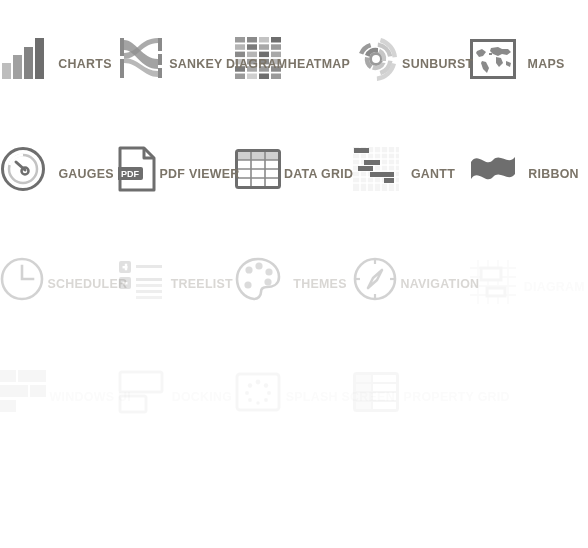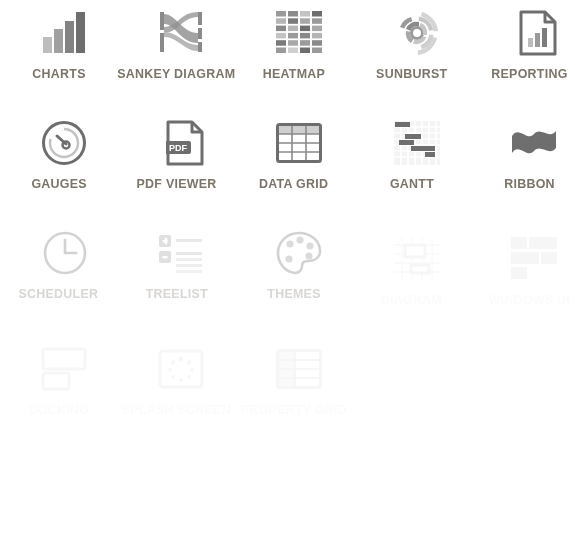--- a/index.html
+++ b/index.html
@@ -14,33 +14,32 @@
     font-family: "Liberation Sans", "DejaVu Sans", sans-serif;
   }
   .grid {
     width: 588px;
     display: grid;
     grid-template-columns: repeat(5, 117.6px);
     grid-auto-rows: 110px;
   }
   .cell {
     display: flex;
-    flex-direction: column;
     align-items: center;
     justify-content: flex-start;
     padding-top: 8px;
     box-sizing: border-box;
     cursor: pointer;
   }
   .icon-wrap {
     width: 56px;
     height: 50px;
     display: flex;
     align-items: center;
-    justify-content: flex-end;
+    justify-content: flex-start;
   }
   .label {
     margin-top: 8px;
     font-size: 13.5px;
     font-weight: bold;
     letter-spacing: 0.3px;
     color: #7b7468;
     text-transform: uppercase;
     white-space: nowrap;
     transform: scaleX(0.92);
@@ -139,33 +138,37 @@
           <path d="M 2,-16.5 A 17,17 0 0 1 16.4,-3 L 12,-2.2 A 12.6,12.6 0 0 0 1.6,-12.2 Z" fill="#c6c6c6"></path>
           <path d="M 16.5,2 A 17,17 0 0 1 5,16.2 L 3.6,11.9 A 12.6,12.6 0 0 0 12.2,1.6 Z" fill="#cfcfcf"></path>
           <path d="M 1,22 A 22,22 0 0 0 20,5 L 15.6,4 A 17.5,17.5 0 0 1 0.8,17.6 Z" fill="#d4d4d4"></path>
           <path d="M 21,-2 A 22,22 0 0 0 5,-21 L 3.8,-16.7 A 17.5,17.5 0 0 1 16.6,-1.6 Z" fill="#d4d4d4"></path>
         </g>
       </svg>
     </div>
     <div class="label">SUNBURST</div>
   </div>
 
-
-  <div class="cell">
-    <div class="icon-wrap">
-      <svg width="38" height="46" viewBox="0 0 38 46">
-        <path d="M2,2 L26,2 L36,12 L36,44 L2,44 Z" fill="#ffffff" stroke="#6e6e6e" stroke-width="3" stroke-linejoin="round"></path>
-        <path d="M26,2 L26,12 L36,12" fill="none" stroke="#6e6e6e" stroke-width="3" stroke-linejoin="round"></path>
-        <rect x="9" y="28" width="5" height="9" fill="#bdbdbd"></rect>
-        <rect x="16" y="23" width="5" height="14" fill="#9a9a9a"></rect>
-        <rect x="23" y="18" width="5" height="19" fill="#7c7c7c"></rect>
-      </svg>
-    </div>
-    <div class="label">REPORTING</div>
-  </div>
+  <div class="cell">
+    <div class="icon-wrap">
+      <svg width="46" height="40" viewBox="0 0 46 40">
+        <rect x="1.5" y="1.5" width="43" height="37" fill="#ffffff" stroke="#6e6e6e" stroke-width="3"></rect>
+        <g fill="#8a8a8a">
+          <path d="M7,12 l5,-2 l4,3 l-3,4 l-4,1 l-3,-4 Z"></path>
+          <path d="M12,22 l4,1 l3,6 l-2,5 l-4,-4 l-2,-6 Z"></path>
+          <path d="M21,9 l7,-1 l4,2 l6,0 l3,3 l-4,3 l-5,-1 l-4,2 l-5,-2 l-3,-3 Z"></path>
+          <path d="M26,18 l5,1 l2,5 l-4,4 l-3,-4 Z"></path>
+          <path d="M36,22 l5,2 l-1,4 l-4,-2 Z"></path>
+          <path d="M19,14 l3,0 l0,2 l-3,0 Z"></path>
+        </g>
+      </svg>
+    </div>
+    <div class="label">MAPS</div>
+  </div>
+
 
 
   <div class="cell">
     <div class="icon-wrap">
       <svg width="46" height="46" viewBox="0 0 46 46">
         <circle cx="23" cy="23" r="20.5" fill="#ffffff" stroke="#6e6e6e" stroke-width="3"></circle>
         <circle cx="23" cy="23" r="14" fill="none" stroke="#c3c3c3" stroke-width="2.5"></circle>
         <path d="M23,9 A14,14 0 0 0 9.5,19" fill="none" stroke="#ffffff" stroke-width="3"></path>
         <path d="M16,16 L25,24" stroke="#6e6e6e" stroke-width="3" stroke-linecap="round" fill="none"></path>
         <circle cx="25" cy="25" r="3.5" fill="none" stroke="#6e6e6e" stroke-width="2.5"></circle>
@@ -278,20 +281,33 @@
         <circle cx="14" cy="13" r="3.6" fill="#8a8a8a"></circle>
         <circle cx="24" cy="9" r="3.6" fill="#8a8a8a"></circle>
         <circle cx="34" cy="15" r="3.6" fill="#8a8a8a"></circle>
         <circle cx="33" cy="25" r="3.6" fill="#8a8a8a"></circle>
         <circle cx="13" cy="28" r="3.6" fill="#8a8a8a"></circle>
       </svg>
     </div>
     <div class="label">THEMES</div>
   </div>
 
+  <div class="cell row-fade-1">
+    <div class="icon-wrap">
+      <svg width="44" height="44" viewBox="0 0 44 44">
+        <circle cx="22" cy="22" r="20" fill="none" stroke="#6e6e6e" stroke-width="2.6"></circle>
+        <path d="M29,13 L24,23 L15,31 L20,21 Z" fill="none" stroke="#6e6e6e" stroke-width="2.6" stroke-linejoin="round"></path>
+        <line x1="22" y1="2" x2="22" y2="7" stroke="#6e6e6e" stroke-width="2.2"></line>
+        <line x1="22" y1="37" x2="22" y2="42" stroke="#6e6e6e" stroke-width="2.2"></line>
+        <line x1="2" y1="22" x2="7" y2="22" stroke="#6e6e6e" stroke-width="2.2"></line>
+        <line x1="37" y1="22" x2="42" y2="22" stroke="#6e6e6e" stroke-width="2.2"></line>
+      </svg>
+    </div>
+    <div class="label">NAVIGATION</div>
+  </div>
 
   <div class="cell row-fade-2">
     <div class="icon-wrap">
       <svg width="46" height="44" viewBox="0 0 46 44">
         <g stroke="#9a9a9a" stroke-width="1.4" fill="none">
           <line x1="0" y1="8" x2="46" y2="8"></line>
           <line x1="0" y1="17" x2="46" y2="17"></line>
           <line x1="0" y1="26" x2="46" y2="26"></line>
           <line x1="0" y1="35" x2="46" y2="35"></line>
           <line x1="8" y1="0" x2="8" y2="44"></line>

